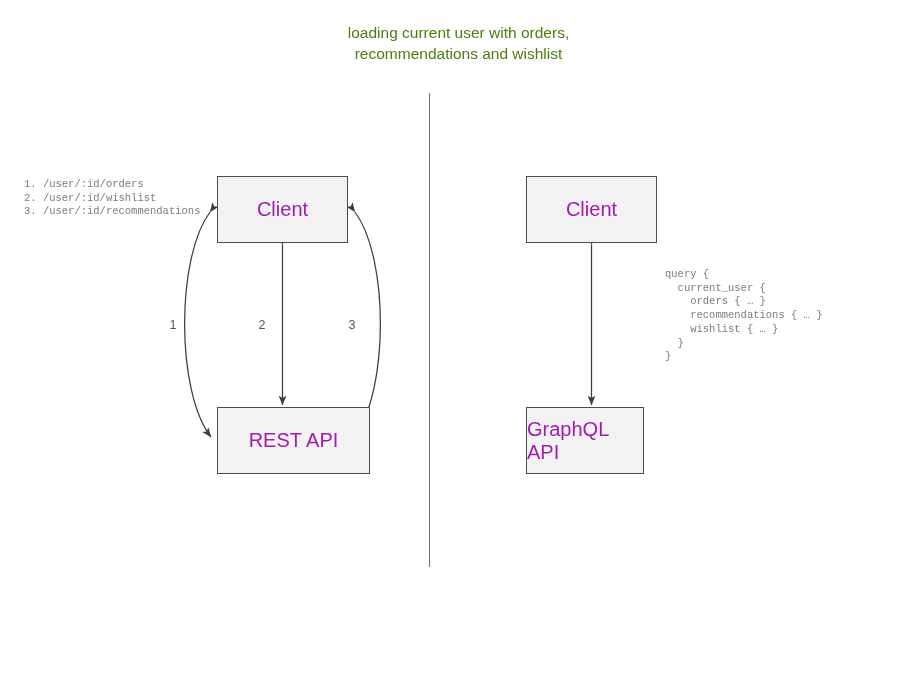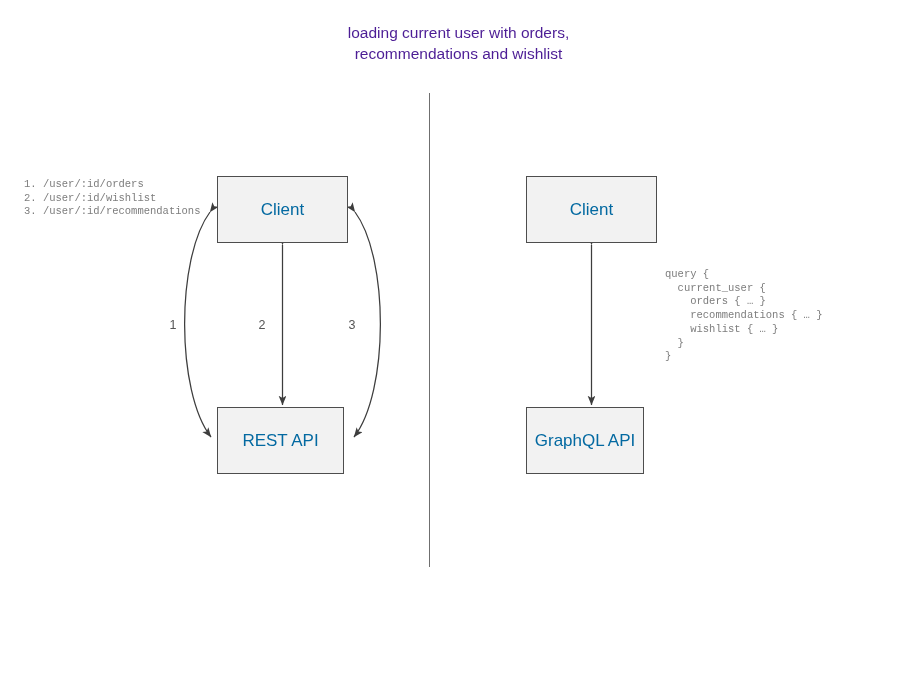--- a/index.html
+++ b/index.html
@@ -17,45 +17,45 @@
   }
   .title {
     position: absolute;
     left: 0;
     top: 22px;
     width: 917px;
     text-align: center;
     font-family: "Liberation Sans", sans-serif;
     font-size: 15.5px;
     line-height: 21px;
-    color: #4c1d95;
+    color: #4d7c0f;
     white-space: pre-line;
   }
   .divider {
     position: absolute;
     left: 429px;
     top: 93px;
     width: 1px;
     height: 474px;
     background: #6f6f6f;
   }
   .node {
     position: absolute;
     background: #f2f2f2;
     border: 1.4px solid #4d4d4d;
     box-sizing: border-box;
     display: flex;
     align-items: center;
     justify-content: center;
     font-family: "Liberation Sans", sans-serif;
-    font-size: 17px;
-    color: #0369a1;
+    font-size: 20px;
+    color: #a21caf;
   }
   #node-client-rest  { left: 217px; top: 176px; width: 131px; height: 67px; }
-  #node-rest-api     { left: 217px; top: 407px; width: 127px; height: 67px; }
+  #node-rest-api     { left: 217px; top: 407px; width: 153px; height: 67px; }
   #node-client-gql   { left: 526px; top: 176px; width: 131px; height: 67px; }
   #node-graphql-api  { left: 526px; top: 407px; width: 118px; height: 67px; }
 
   .edge-label {
     position: absolute;
     font-family: "Liberation Sans", sans-serif;
     font-size: 12.5px;
     color: #555555;
     text-align: center;
     width: 20px;

